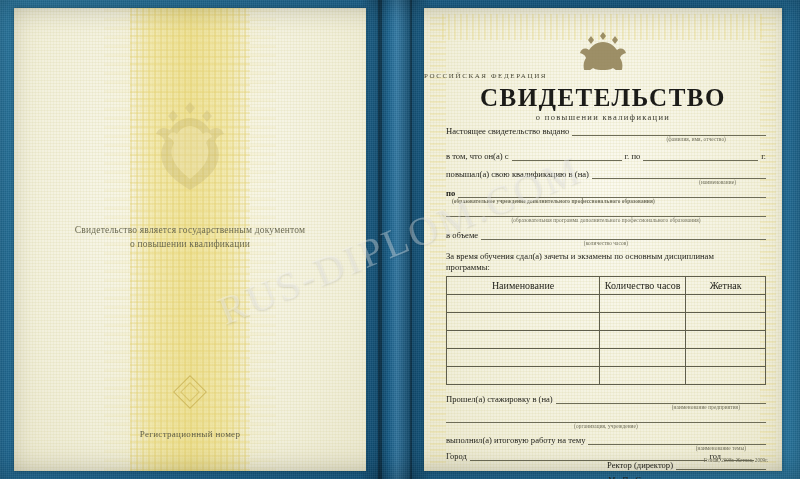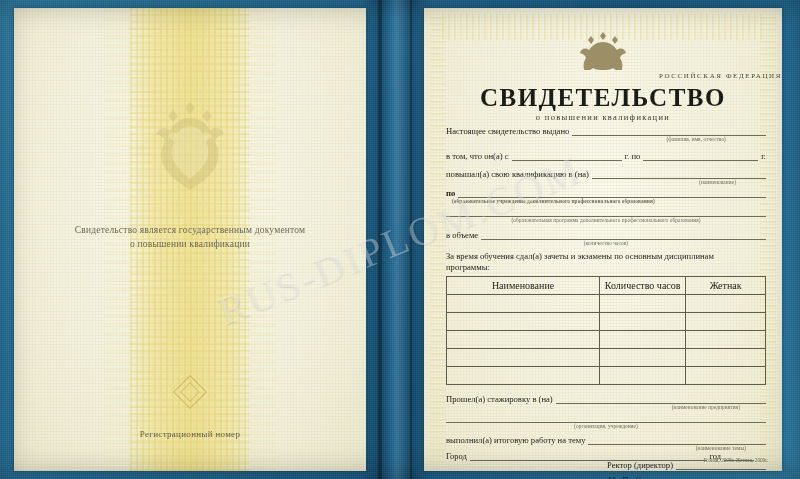--- a/index.html
+++ b/index.html
@@ -51,21 +51,21 @@
   .reg-num{position:absolute;left:0;right:0;bottom:32px;text-align:center;color:#5d5c48;font-size:9px;letter-spacing:.3px;}
   .rp-topstripe{position:absolute;left:18px;right:18px;top:6px;height:26px;
     background:repeating-linear-gradient(90deg, rgba(230,210,110,.45) 0 2px, rgba(255,255,255,0) 2px 6px);
     opacity:.6;}
   .rp-sidestripe{position:absolute;top:6px;bottom:8px;width:16px;
     background:repeating-linear-gradient(0deg, rgba(230,210,110,.42) 0 2px, rgba(255,255,255,0) 2px 6px);
     opacity:.55;}
   .rp-sidestripe.l{left:6px;} .rp-sidestripe.r{right:6px;}
 
   .emblem-top{position:absolute;left:50%;top:22px;transform:translateX(-50%);width:64px;height:40px;}
-  .rf-label{position:absolute;left:0;right:0;top:64px;text-align:right;font-size:7px;letter-spacing:1.6px;color:#4a4938;}
+  .rf-label{position:absolute;left:0;right:0;top:64px;text-align:left;font-size:7px;letter-spacing:1.6px;color:#4a4938;}
   .title{position:absolute;left:0;right:0;top:76px;text-align:center;font-size:25px;font-weight:bold;letter-spacing:1.5px;color:#1b1b18;}
   .subtitle{position:absolute;left:0;right:0;top:104px;text-align:center;font-size:8.5px;letter-spacing:1.3px;color:#3a3a30;}
 
   .content{position:absolute;left:22px;right:16px;top:118px;color:#23231d;font-size:8.6px;}
   .line-row{position:relative;margin-bottom:2px;min-height:14px;}
   .lbl{display:inline;}
   .rule{display:inline-block;border-bottom:.8px solid #6e6d58;vertical-align:bottom;height:9px;}
   .cap{display:block;text-align:center;font-size:5.3px;color:#6d6c58;letter-spacing:.1px;line-height:7px;margin-top:0px;}
   .cap-l{text-align:left;}
   .cap-r{text-align:right;}

